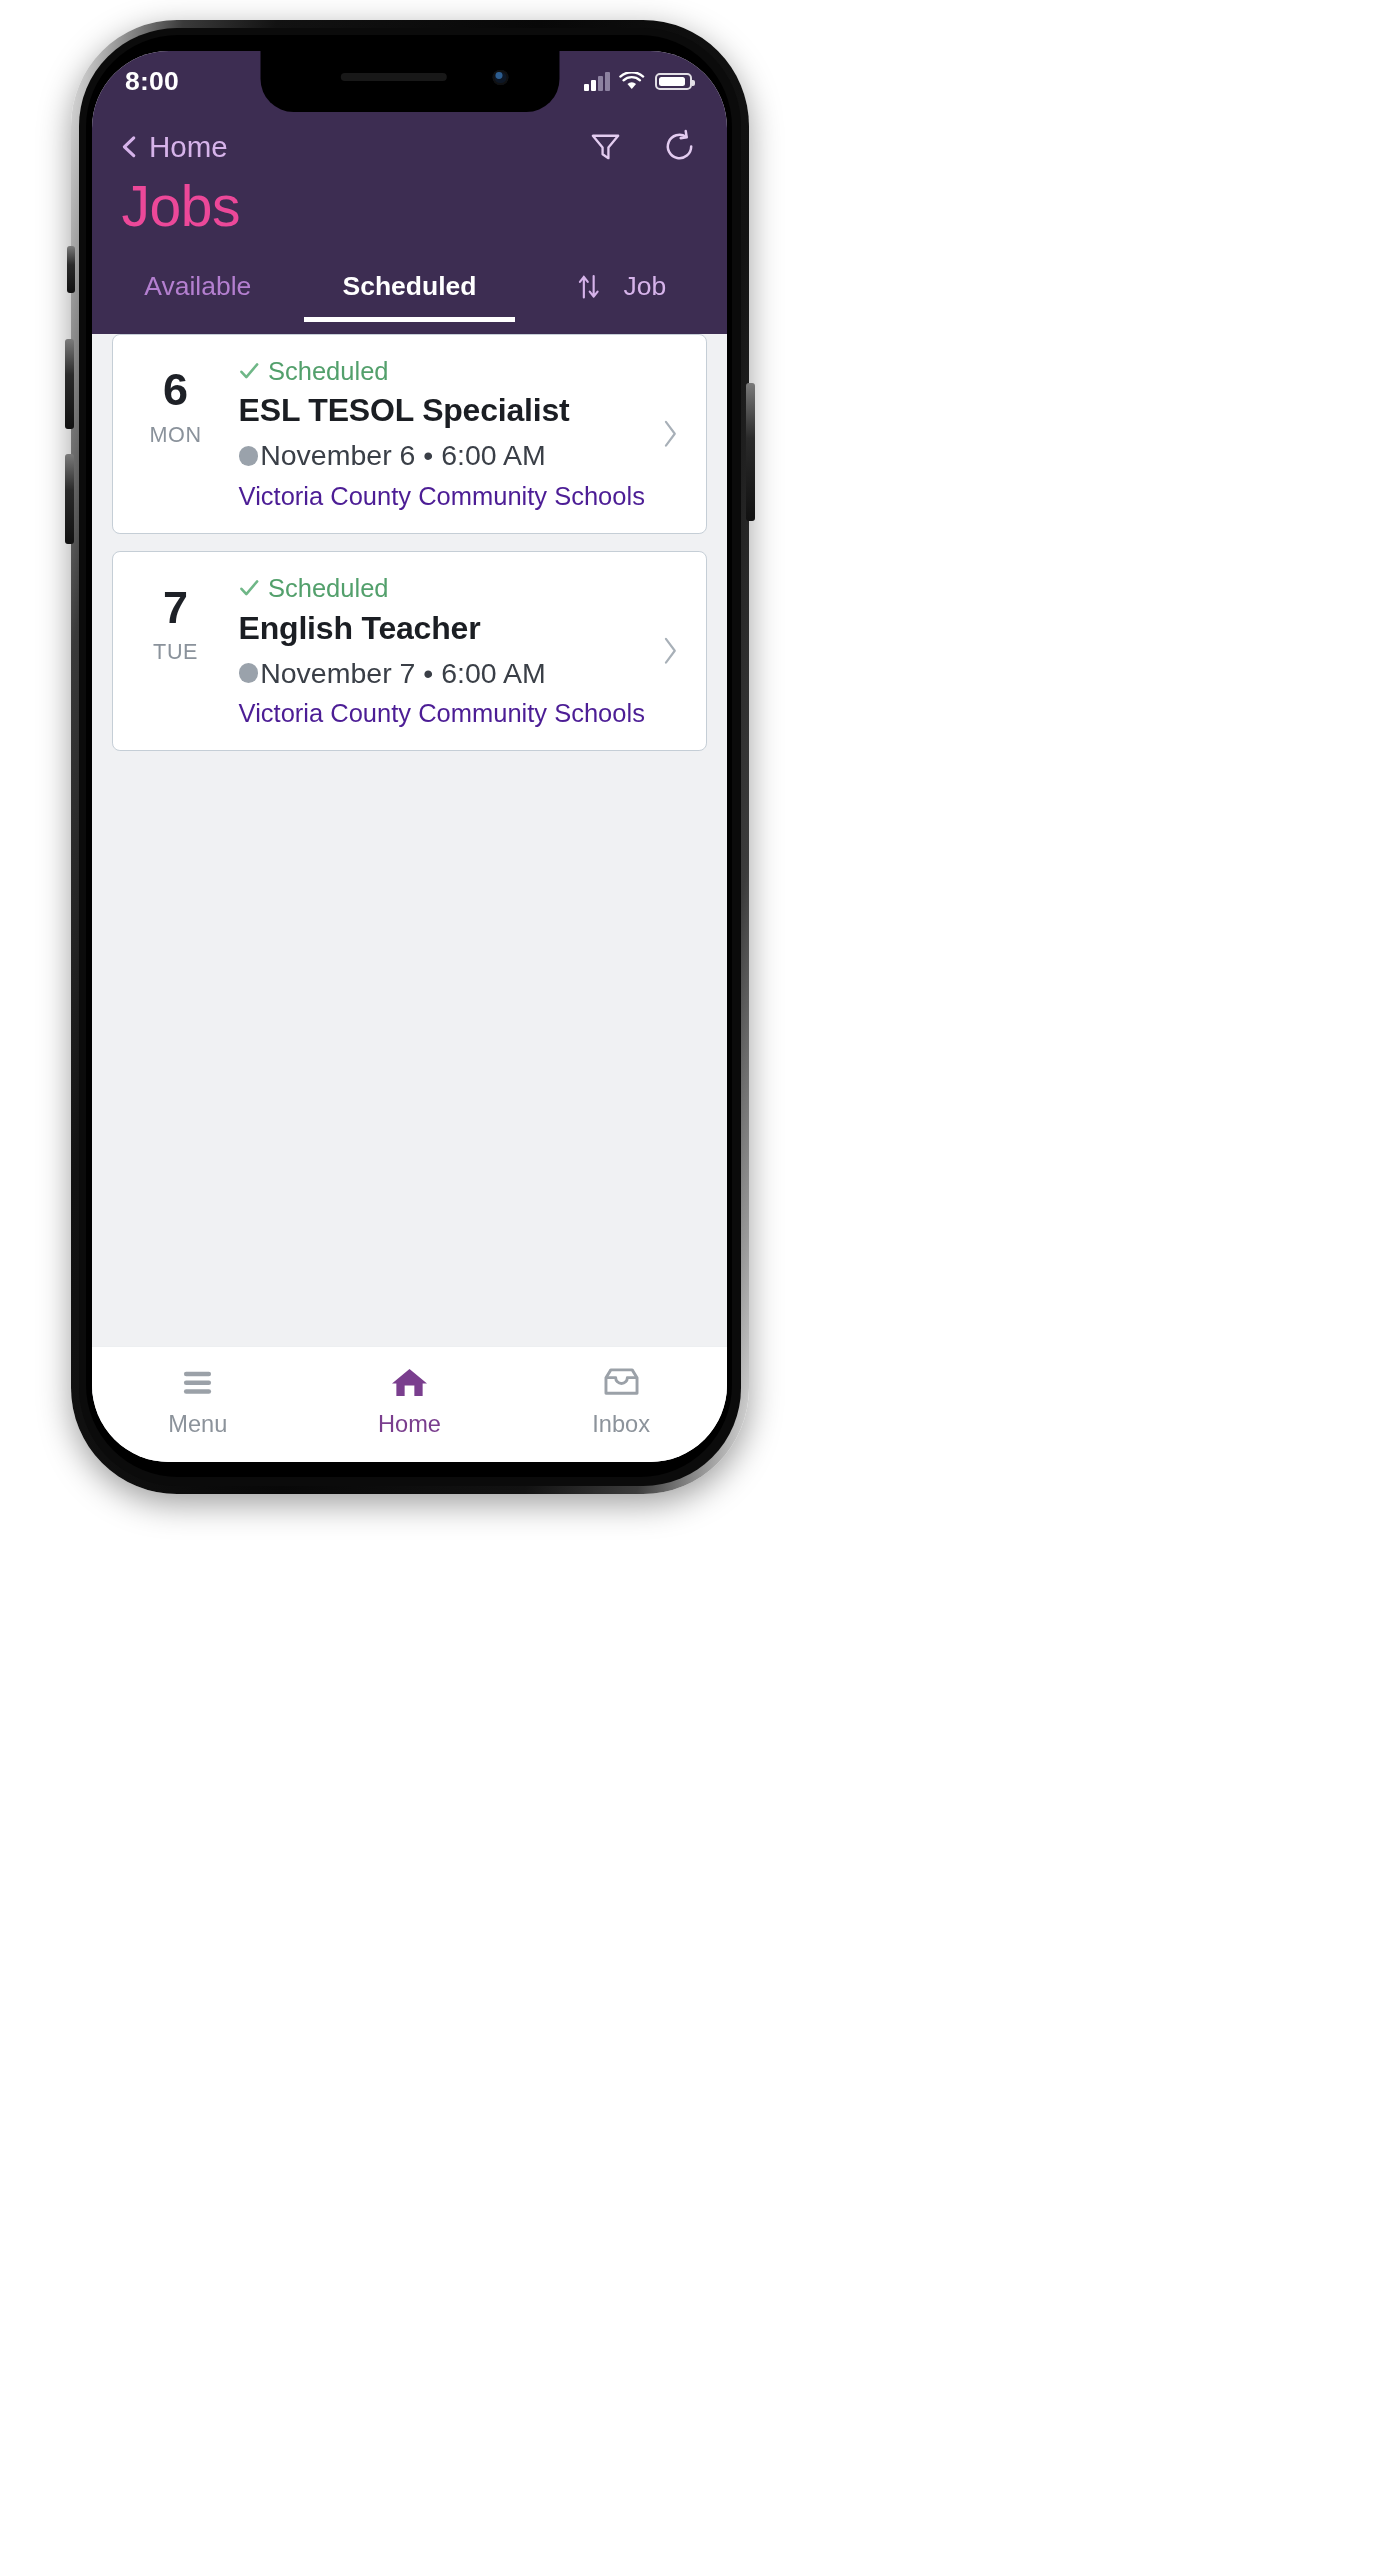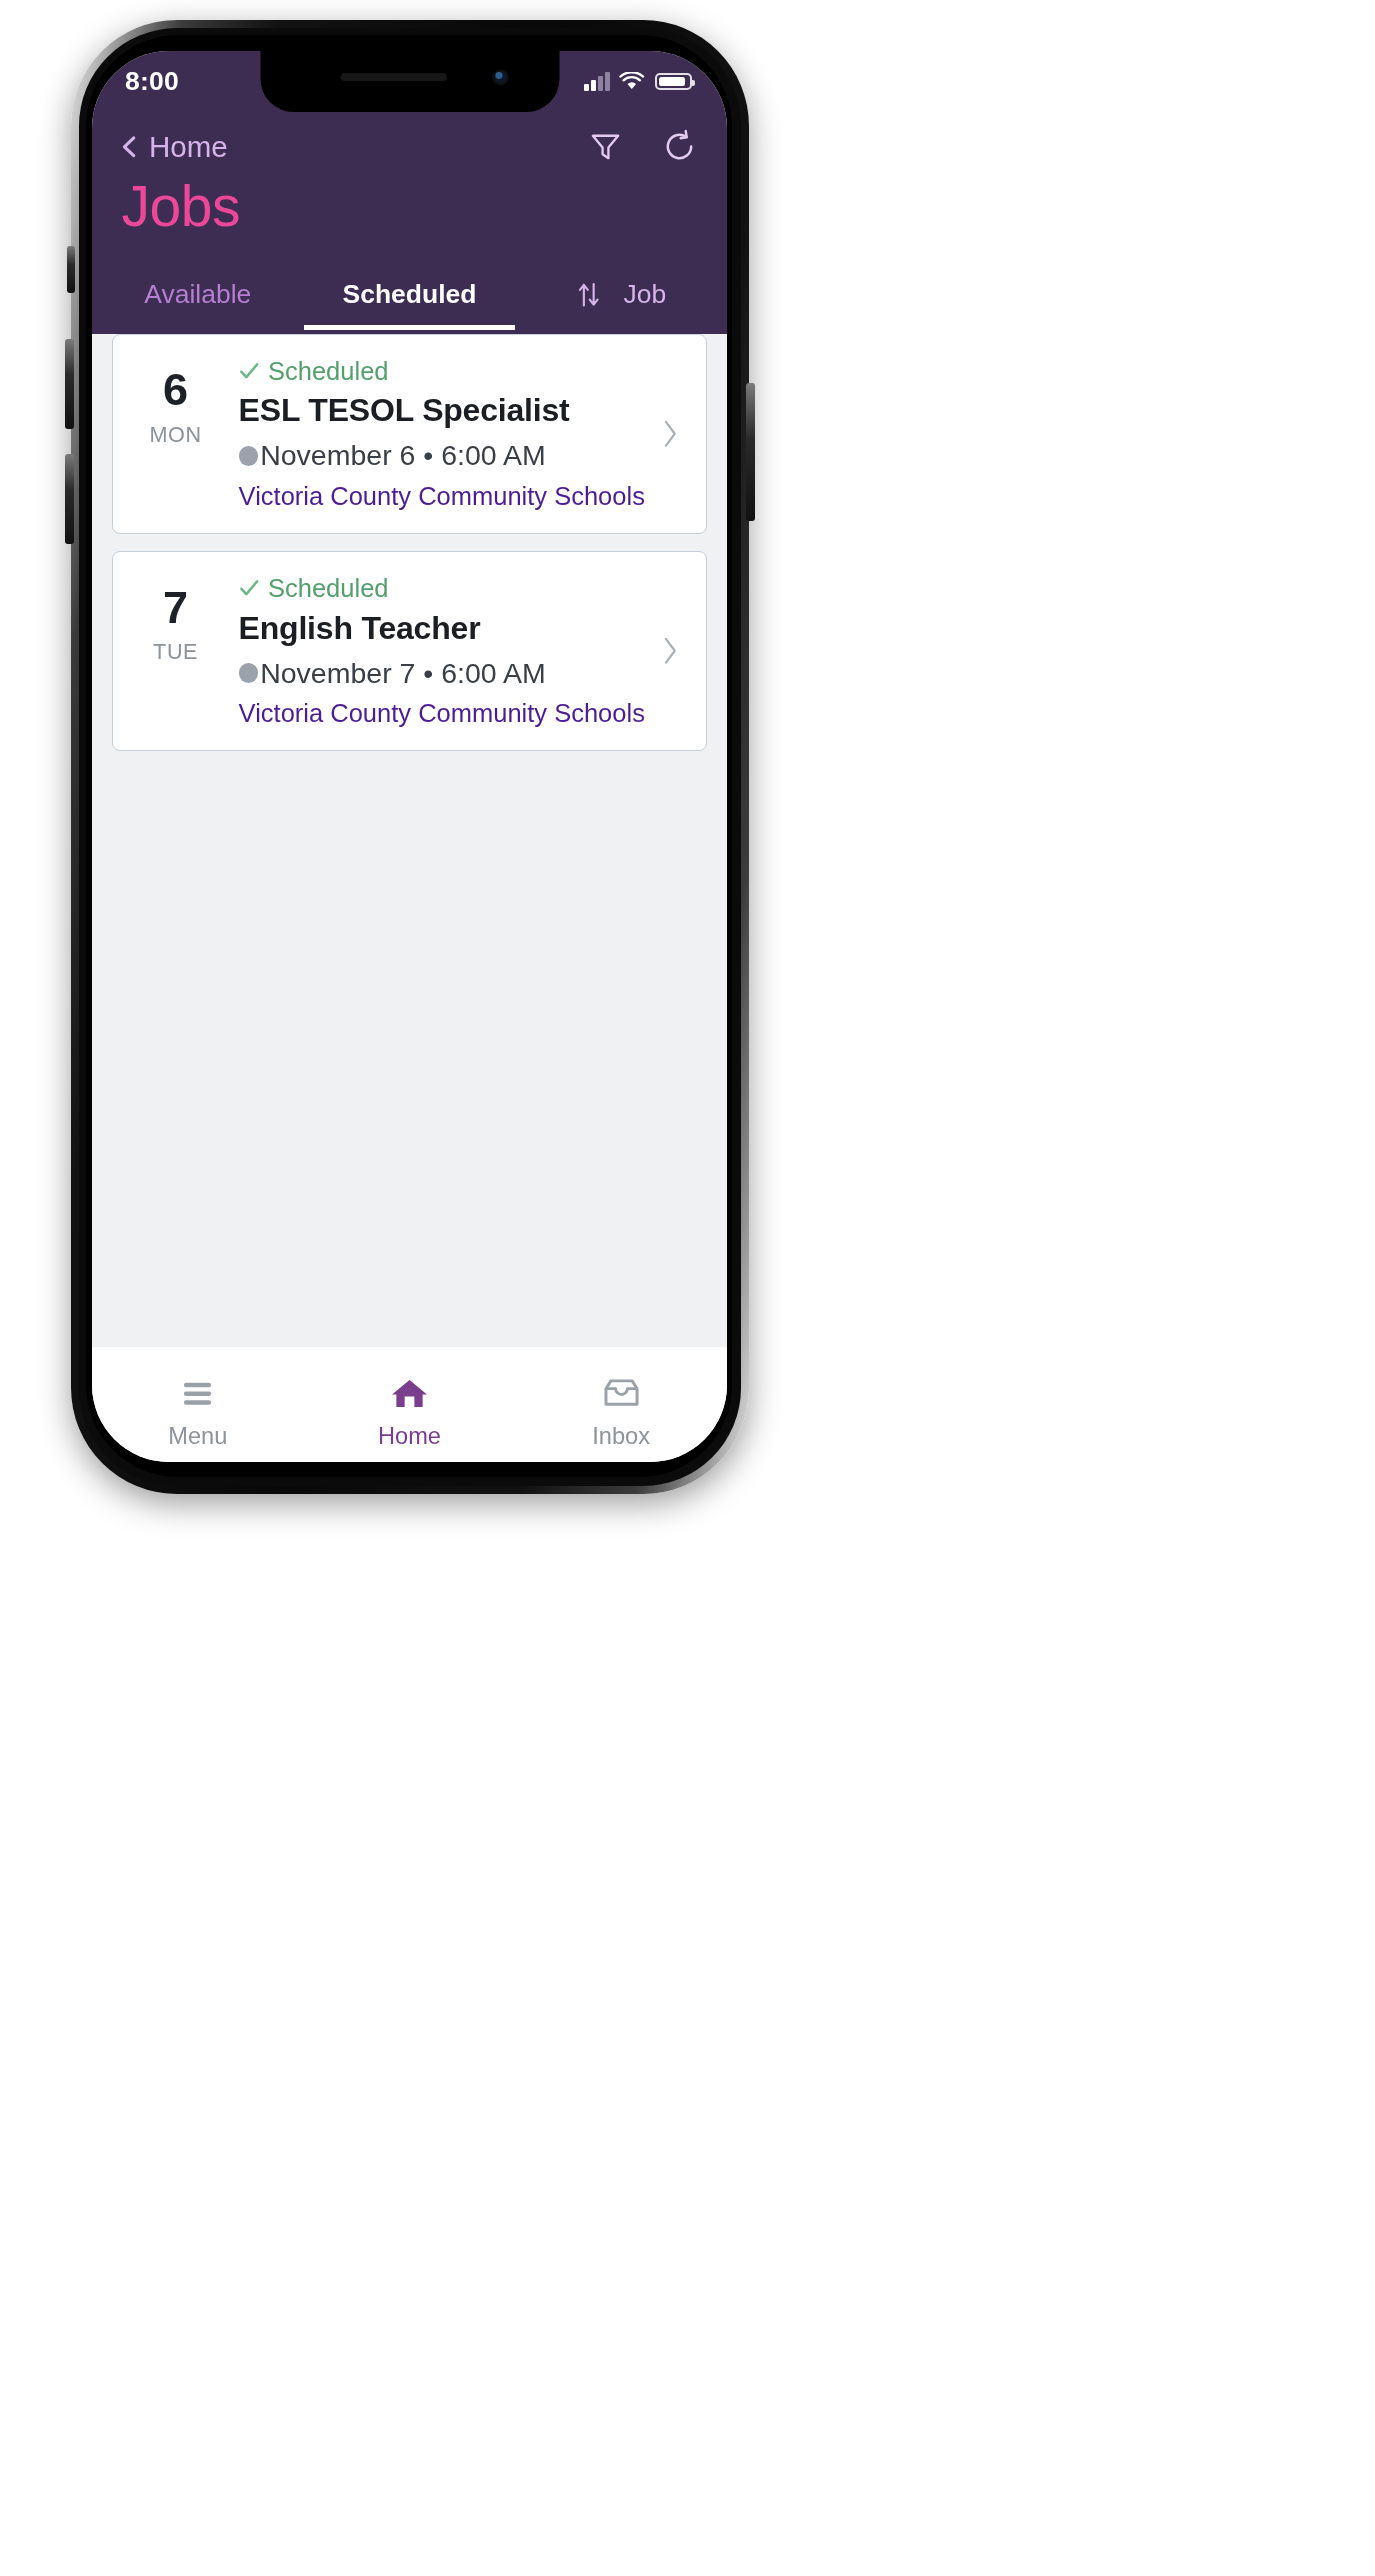--- a/index.html
+++ b/index.html
@@ -140,21 +140,21 @@
   .icon-btn { width: 37px; height: 37px; cursor: pointer; display:block; }
 
   .page-title {
     position: absolute; top: 122px; left: 29.5px;
     color: #ec4899; font-size: 57px; font-weight: 400;
     letter-spacing: -0.5px;
   }
 
   
   .tabs {
-    position: absolute; bottom: 4px; left: 0; width: 100%; height: 71px;
+    position: absolute; bottom: 12px; left: 0; width: 100%; height: 71px;
     display: flex; align-items: stretch;
   }
   .tab {
     flex: 1 1 0; display: flex; align-items: center; justify-content: center;
     position: relative; cursor: pointer;
   }
   .tab .tab-label { font-size: 26.5px; font-weight: 600; }
   .tab.inactive .tab-label { color: #B47FD0; font-weight: 500; }
   .tab.active .tab-label { color: #ffffff; }
   .tab.active::after {
@@ -206,21 +206,21 @@
   .org-text { font-size: 25.5px; color: #4c1d95; margin-top: 9.8px; }
   .card-chev {
     flex: 0 0 39px; display: flex; align-items: center; justify-content: center;
   }
   .chev-right { width: 17.7px; height: 29.5px; }
 
   
   .bottomnav {
     position: absolute; left: 0; right: 0; bottom: 0;
     height: 116px; background: #ffffff;
-    display: flex; align-items: center;
+    display: flex; align-items: flex-start;
     padding-top: 15.7px;
     border-top: 1px solid #EDEFF1;
     z-index: 15;
   }
   .bn-item {
     flex: 1 1 0; display: flex; flex-direction: column;
     align-items: center; gap: 9.8px; cursor: pointer;
   }
   .bn-icon { height: 39px; display:flex; align-items:center; justify-content:center; }
   .bn-label { font-size: 23.6px; color: #8C939B; }

